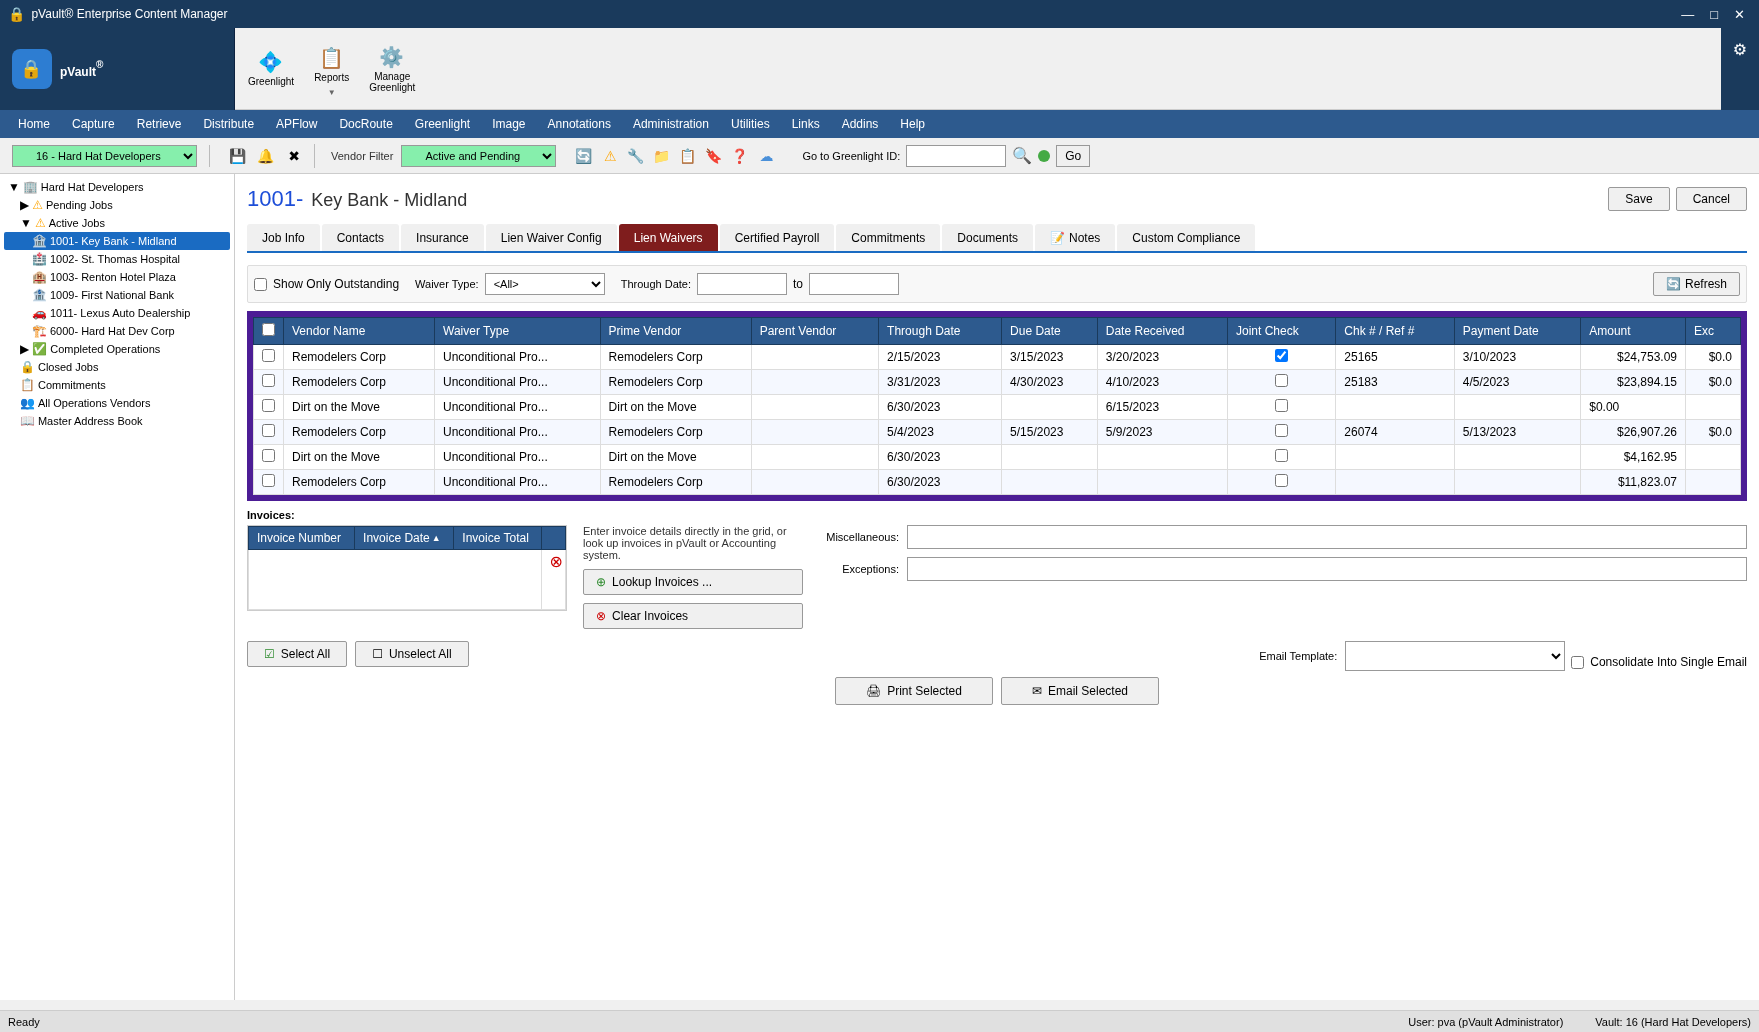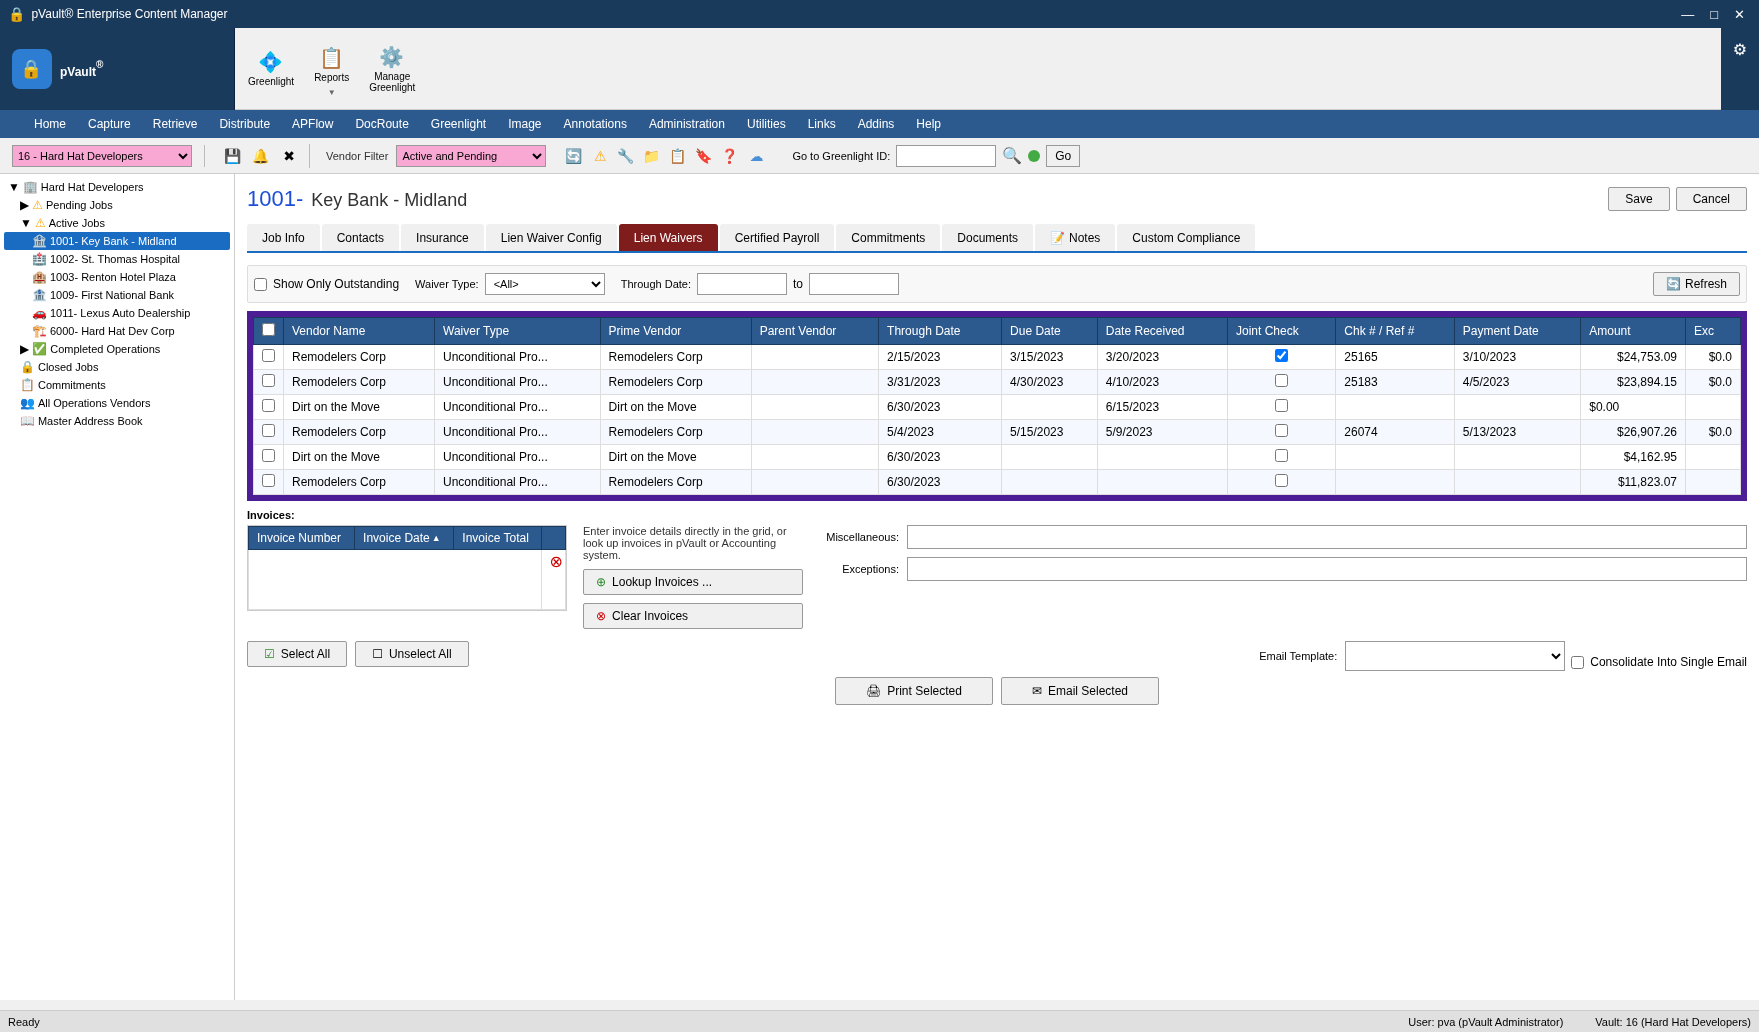--- a/index.html
+++ b/index.html
@@ -5,31 +5,31 @@
     * { box-sizing: border-box; margin: 0; padding: 0; font-family: 'Segoe UI', Tahoma, Arial, sans-serif; font-size: 12px; }
     body { background: #f0f0f0; overflow: hidden; width: 1759px; height: 1032px; }
     
     
     .title-bar { background: #1a3a5c; color: white; height: 28px; display: flex; align-items: center; justify-content: space-between; padding: 0 8px; }
     .title-bar-left { display: flex; align-items: center; gap: 6px; font-size: 11px; }
     .title-bar-controls { display: flex; gap: 4px; }
     .title-btn { background: none; border: none; color: white; cursor: pointer; font-size: 13px; padding: 2px 6px; }
 
     
-    .menu-bar { background: #2d5a8e; color: white; height: 28px; display: flex; align-items: center; padding: 0 24px; gap: 2px; }
+    .menu-bar { background: #2d5a8e; color: white; height: 28px; display: flex; align-items: center; padding: 0 8px; gap: 2px; }
     .menu-item { color: white; padding: 4px 10px; cursor: pointer; font-size: 12px; border-radius: 2px; }
     .logo-icon { width: 40px; height: 40px; background: #2d7dd2; border-radius: 8px; display: flex; align-items: center; justify-content: center; }
     .ribbon-btn { display: flex; flex-direction: column; align-items: center; padding: 4px 8px; cursor: pointer; border: 1px solid transparent; border-radius: 2px; min-width: 50px; background: none; }
     .ribbon-icon { font-size: 20px; margin-bottom: 2px; }
     .ribbon-label { font-size: 10px; text-align: center; }
 
     
     .sub-toolbar { background: #f0f0f0; border-bottom: 1px solid #ccc; height: 36px; display: flex; align-items: center; padding: 0 12px; gap: 8px; }
     .vendor-filter-label { font-size: 11px; color: #333; }
-    .vendor-filter-select { height: 22px; border: 1px solid #999; background: #f9a8d4; padding: 0 1px; font-size: 11px; min-width: 150px; }
+    .vendor-filter-select { height: 22px; border: 1px solid #999; background: #86efac; padding: 0 19px; font-size: 11px; min-width: 150px; }
     .sub-toolbar-icons { display: flex; align-items: center; gap: 2px; margin-left: 8px; }
     .toolbar-icon-btn { width: 24px; height: 24px; border: none; background: none; cursor: pointer; display: flex; align-items: center; justify-content: center; font-size: 14px; border-radius: 2px; }
     .goto-section { display: flex; align-items: center; gap: 6px; margin-left: 16px; }
     .goto-label { font-size: 11px; }
     .goto-input { height: 22px; width: 100px; border: 1px solid #999; padding: 0 4px; font-size: 11px; }
     .go-btn { height: 22px; padding: 0 8px; border: 1px solid #999; background: #f0f0f0; cursor: pointer; font-size: 11px; display: flex; align-items: center; gap: 4px; }
 
     
     .main-layout { display: flex; height: calc(1032px - 28px - 28px - 68px - 46px - 36px); }
     

